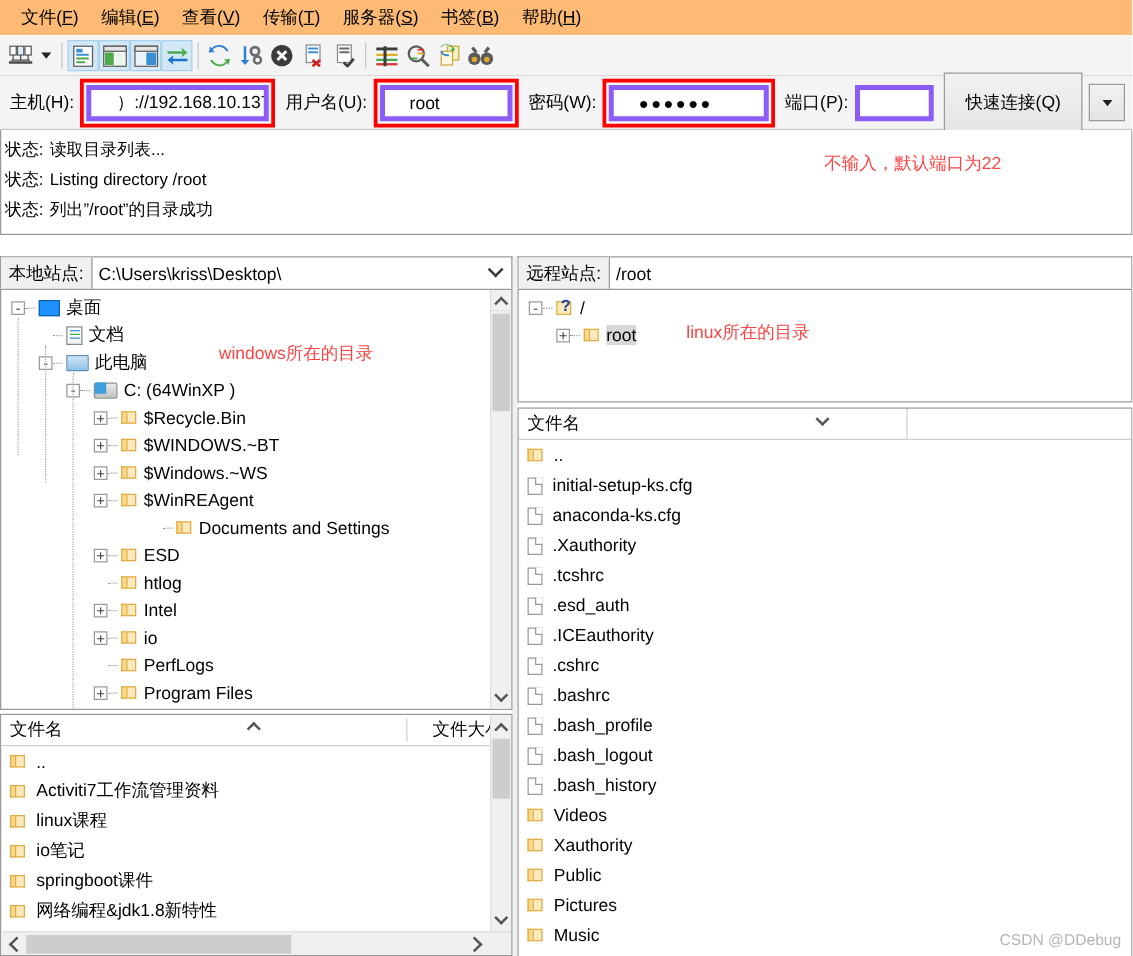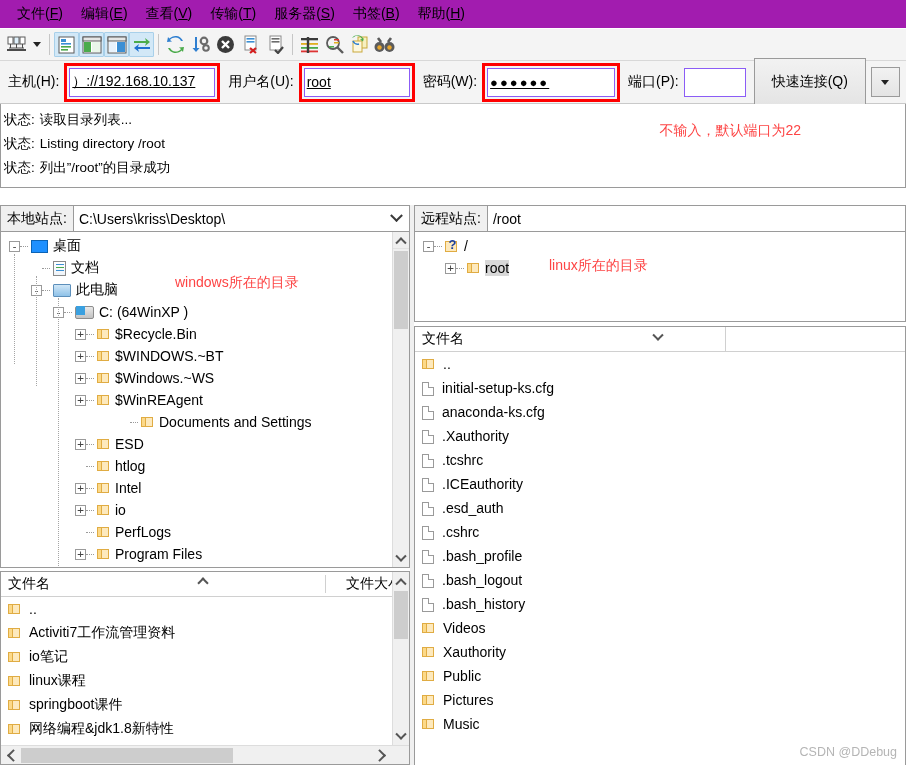--- a/index.html
+++ b/index.html
@@ -6,21 +6,21 @@
   html,body{ width:906px; height:765px; overflow:hidden; }
   body{
     font-family:"Liberation Sans","DejaVu Sans",sans-serif;
     font-size:13px; color:#000; background:#ffffff;
   }
   #app{ position:relative; width:906px; height:765px; background:#fff; }
 
   
   .menubar{
     height:29px; display:flex; align-items:center; padding-left:8px;
-    background:#a21caf; border-bottom:1px solid #ffffff;
+    background:#fdba74; border-bottom:1px solid #ffffff;
   }
   .menuitem{ font-size:14px; padding:2px 9px; color:#000; white-space:nowrap; cursor:default; }
   .menuitem u{ text-decoration:underline; }
 
   
   .toolbar{
     height:32px; display:flex; align-items:center; padding:0 4px;
     background:#f4f4f4; border-bottom:1px solid #d8d8d8;
   }
   .tbtn{ width:25px; height:25px; display:flex; align-items:center; justify-content:center;
@@ -30,22 +30,22 @@
   .tdrop{ width:16px; height:25px; display:flex; align-items:center; justify-content:center; }
   .caret-d{ width:0;height:0;border-left:4px solid transparent;border-right:4px solid transparent;border-top:5px solid #222; }
 
   
   .quickbar{
     height:43px; display:flex; align-items:center; padding:0 6px; gap:0;
     background:#f4f4f4; border-bottom:1px solid #c9c9c9;
   }
   .qlabel{ font-size:14px; white-space:nowrap; padding:0 5px 0 2px; }
   .qfield{
-    height:29px; border:1px solid #8b5cf6; background:#fff;
-    display:flex; align-items:center; padding:0 2px; font-size:14px; overflow:hidden;text-decoration:underline;
+    height:29px; border:4px solid #8b5cf6; background:#fff;
+    display:flex; align-items:center; padding:0 20px; font-size:14px; overflow:hidden;
   }
   .redbox{ border:3px solid #ff0000; padding:2px; display:inline-flex; }
   .qbtn{
     height:48px; min-width:110px; background:linear-gradient(#f2f2f2,#e4e4e4);
     border:1px solid #9a9a9a; display:flex;align-items:center;justify-content:center;
     font-size:14px; cursor:default;
   }
   .qbtn2{
     height:30px; width:30px; background:linear-gradient(#f2f2f2,#e4e4e4);
     border:1px solid #9a9a9a; display:flex;align-items:center;justify-content:center; margin-left:5px;
@@ -488,28 +488,28 @@
                 <i></i>
                 <b></b>
               </span>
               <span class="nm">Activiti7工作流管理资料</span>
             </div>
             <div class="lrow">
               <span class="ico folder">
                 <i></i>
                 <b></b>
               </span>
+              <span class="nm">linux课程</span>
+            </div>
+            <div class="lrow">
+              <span class="ico folder">
+                <i></i>
+                <b></b>
+              </span>
               <span class="nm">io笔记</span>
-            </div>
-            <div class="lrow">
-              <span class="ico folder">
-                <i></i>
-                <b></b>
-              </span>
-              <span class="nm">linux课程</span>
             </div>
             <div class="lrow">
               <span class="ico folder">
                 <i></i>
                 <b></b>
               </span>
               <span class="nm">springboot课件</span>
             </div>
             <div class="lrow">
               <span class="ico folder">
@@ -606,33 +606,39 @@
             <div class="lrow">
               <span class="ico" style="position: relative; top: 1px;">
                 <span class="doc" style="display:block;position:relative;"></span>
               </span>
               <span class="nm">.tcshrc</span>
             </div>
             <div class="lrow">
               <span class="ico" style="position: relative; top: 1px;">
                 <span class="doc" style="display:block;position:relative;"></span>
               </span>
+              <span class="nm">.esd_auth</span>
+            </div>
+            <div class="lrow">
+              <span class="ico" style="position: relative; top: 1px;">
+                <span class="doc" style="display:block;position:relative;"></span>
+              </span>
               <span class="nm">.ICEauthority</span>
             </div>
             <div class="lrow">
               <span class="ico" style="position: relative; top: 1px;">
                 <span class="doc" style="display:block;position:relative;"></span>
               </span>
-              <span class="nm">.esd_auth</span>
-            </div>
-            <div class="lrow">
-              <span class="ico" style="position: relative; top: 1px;">
-                <span class="doc" style="display:block;position:relative;"></span>
-              </span>
               <span class="nm">.cshrc</span>
+            </div>
+            <div class="lrow">
+              <span class="ico" style="position: relative; top: 1px;">
+                <span class="doc" style="display:block;position:relative;"></span>
+              </span>
+              <span class="nm">.bashrc</span>
             </div>
             <div class="lrow">
               <span class="ico" style="position: relative; top: 1px;">
                 <span class="doc" style="display:block;position:relative;"></span>
               </span>
               <span class="nm">.bash_profile</span>
             </div>
             <div class="lrow">
               <span class="ico" style="position: relative; top: 1px;">
                 <span class="doc" style="display:block;position:relative;"></span>

